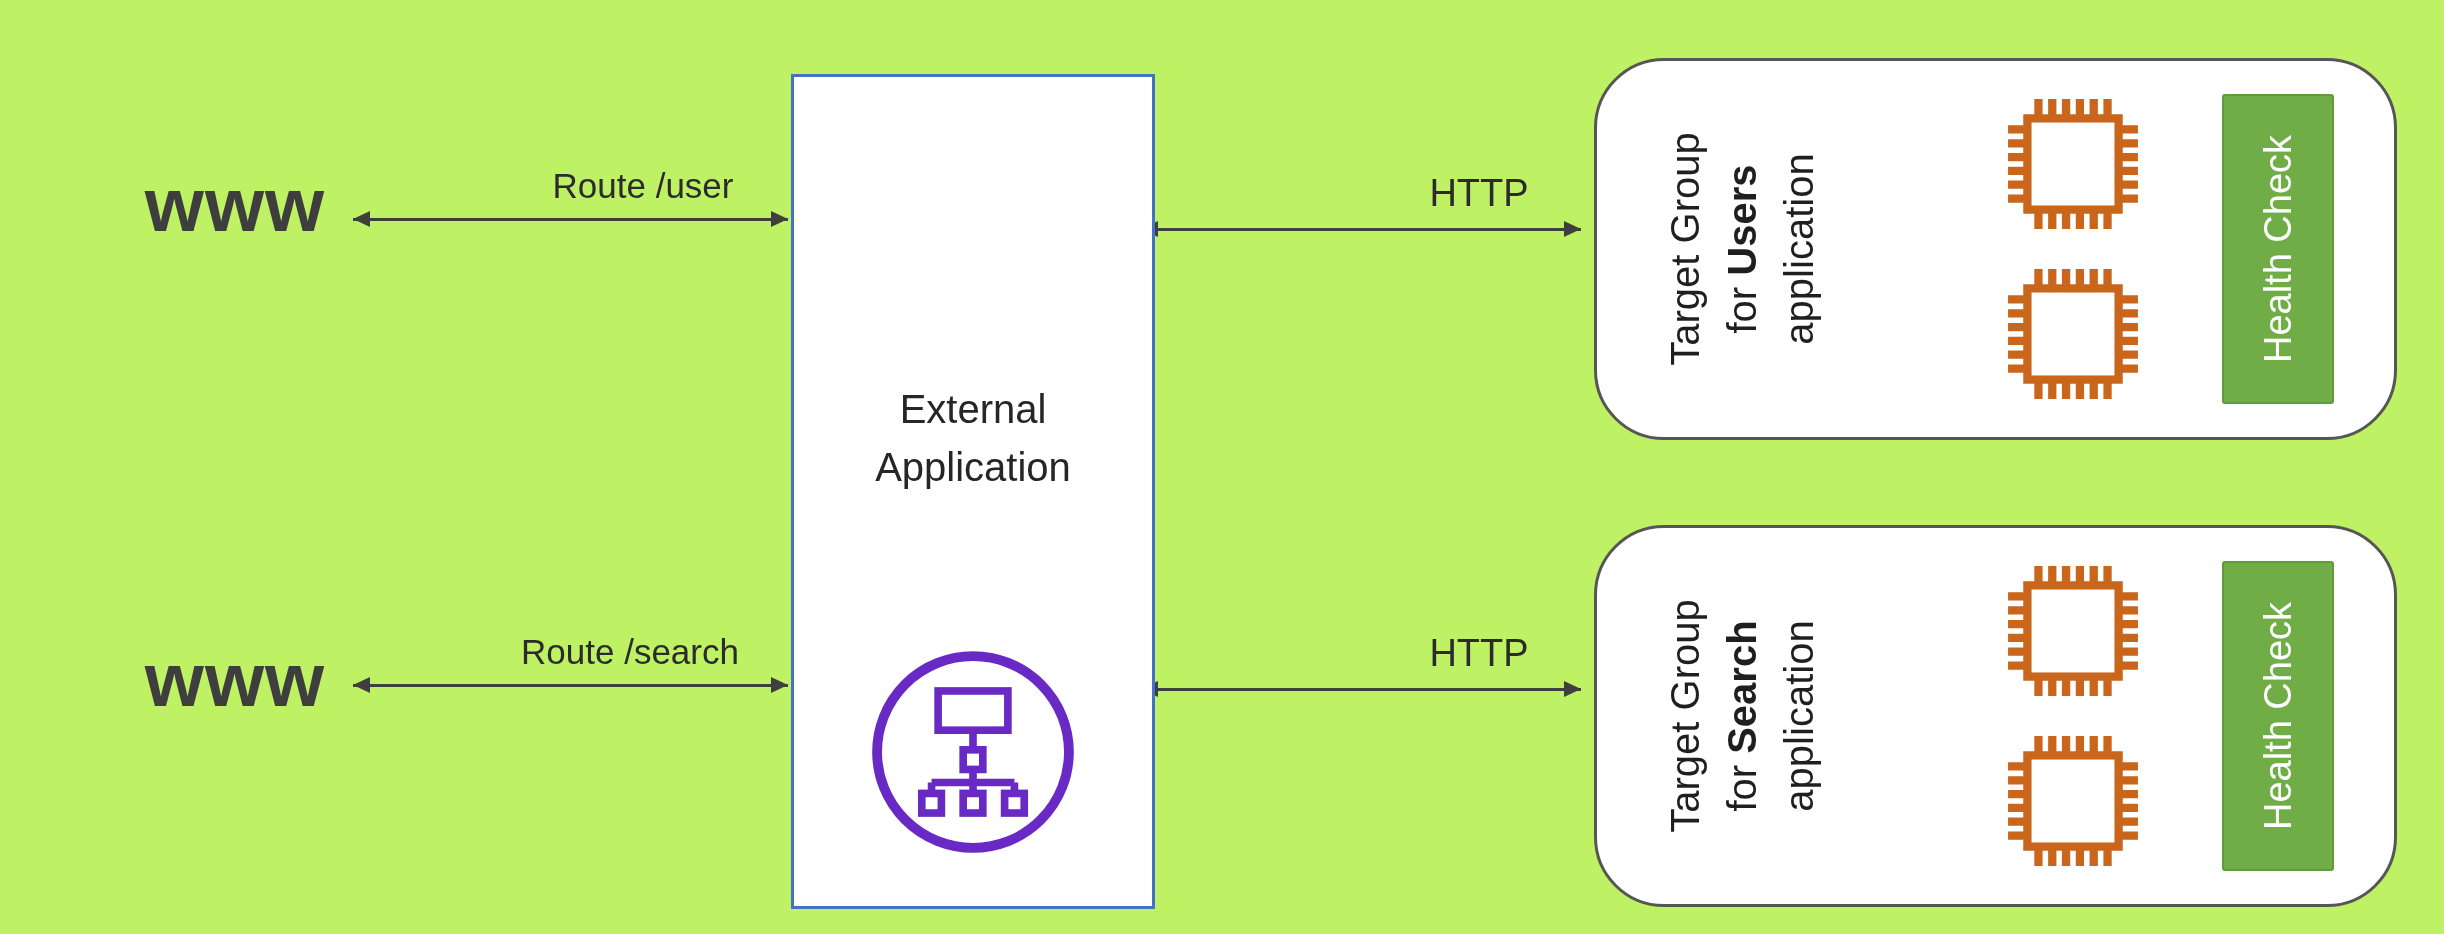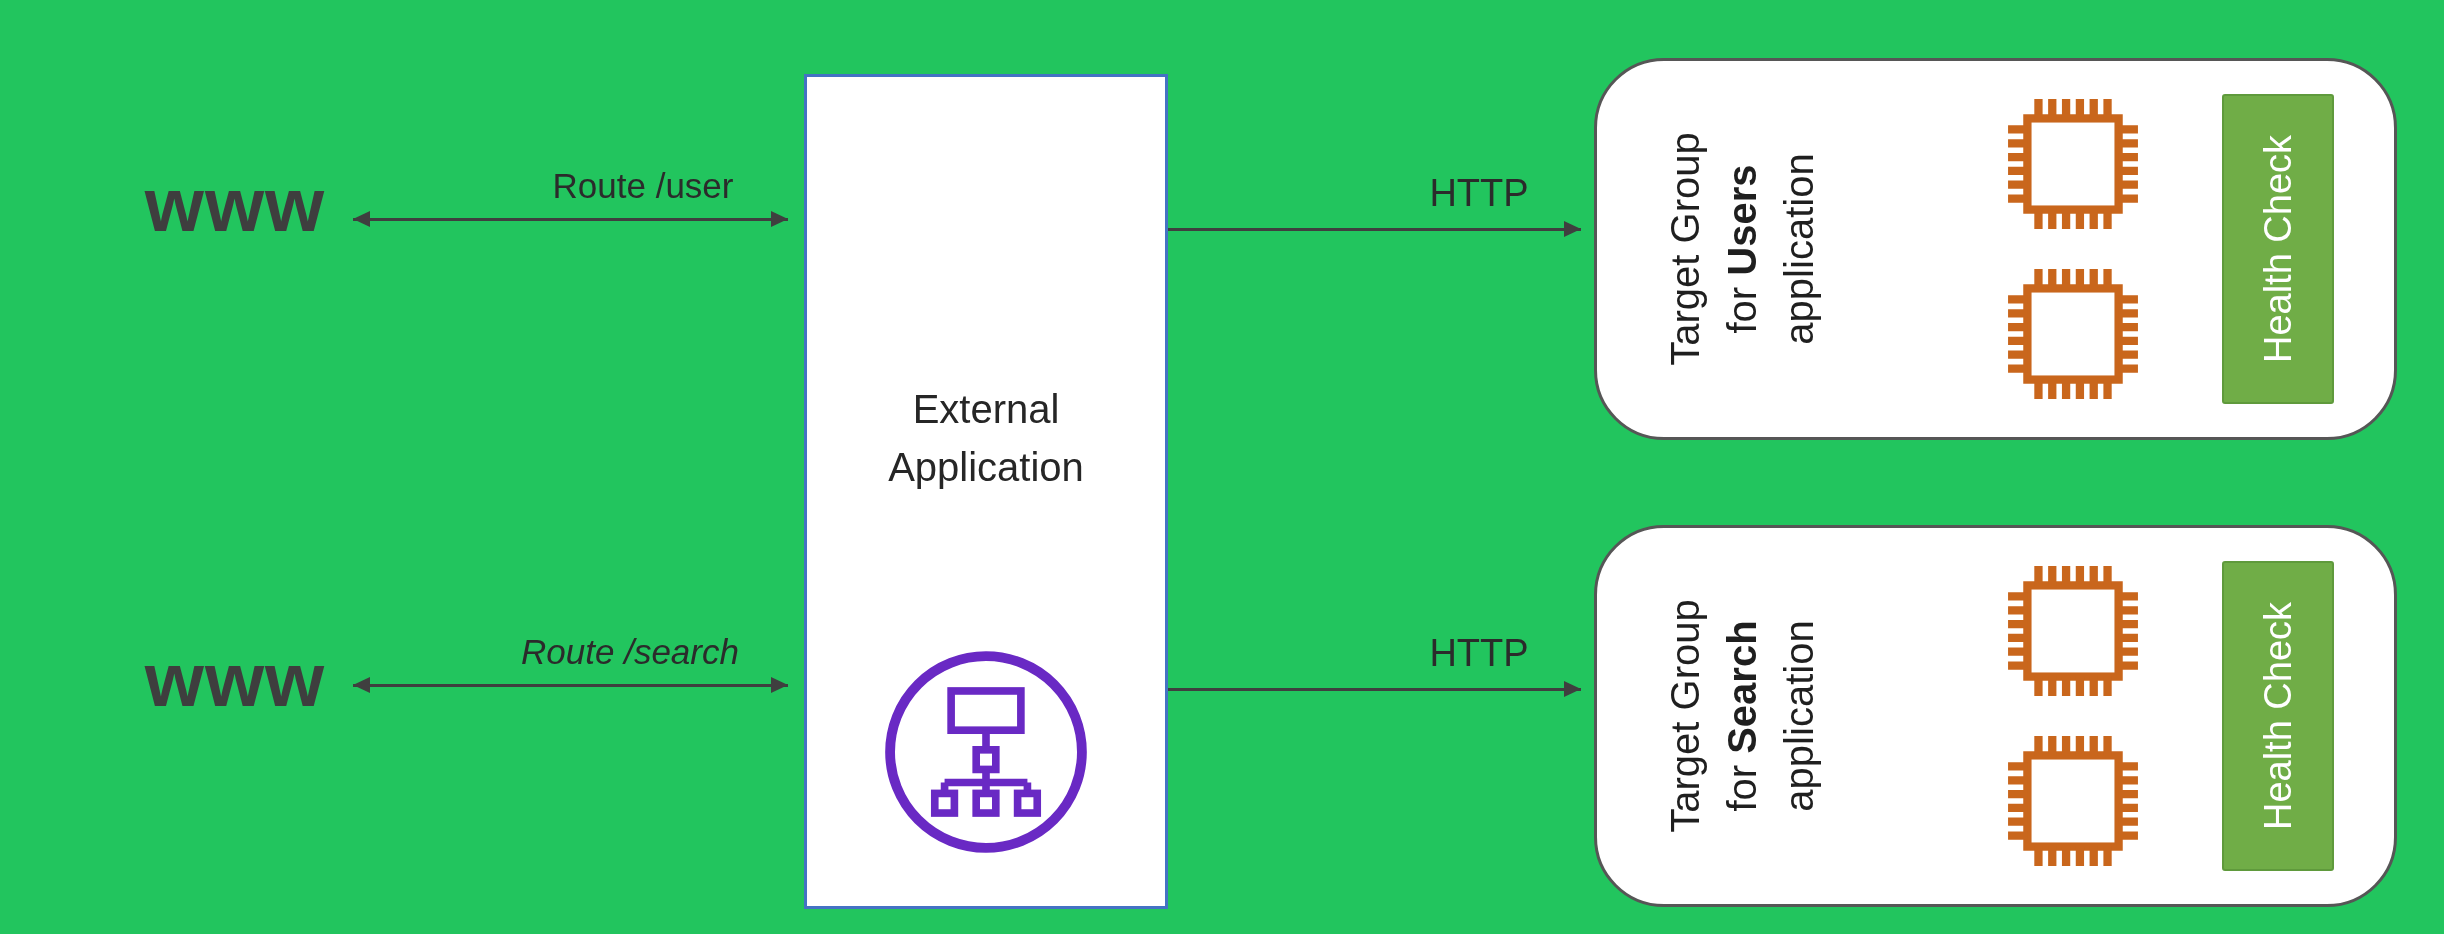--- a/index.html
+++ b/index.html
@@ -1,17 +1,17 @@
 <!DOCTYPE html>
 <html><head>
 <meta charset="utf-8">
 <style>
   * { margin:0; padding:0; box-sizing:border-box; }
   body { font-family:"Liberation Sans", sans-serif; background:#ffffff; }
-  .canvas { position:relative; width:2444px; height:934px; background:#22c55e; overflow:hidden; }
+  .canvas { position:relative; width:2444px; height:934px; background:#bef264; overflow:hidden; }
 
   
   .www { position:absolute; width:320px; text-align:center; font-weight:bold;
          font-size:76px; color:#3e3e3e; letter-spacing:1px; line-height:94px; }
   #www-1 { left:75px; top:158px; }
   #www-2 { left:75px; top:633px; }
 
   
   .arrow { position:absolute; height:3px; background:#3f3f3f; }
   .arrow::before, .arrow::after { content:""; position:absolute; top:-7px; width:0; height:0;
@@ -19,27 +19,27 @@
   .arrow::before { left:0; border-right:17px solid #3f3f3f; }
   .arrow::after  { right:0; border-left:17px solid #3f3f3f; }
   #arrow-user   { left:353px; top:218px; width:435px; }
   #arrow-search { left:353px; top:684px; width:435px; }
   #arrow-http-1 { left:1141px; top:228px; width:440px; }
   #arrow-http-2 { left:1141px; top:688px; width:440px; }
 
   
   .edge-label { position:absolute; font-size:35px; color:#2b2b2b; text-align:center; }
   #label-route-user   { left:488px; top:166px; width:310px; }
-  #label-route-search { left:470px; top:632px; width:320px;font-style:italic; }
+  #label-route-search { left:470px; top:632px; width:320px; }
   #label-http-1 { left:1379px; top:172px; width:200px; font-size:38px; }
   #label-http-2 { left:1379px; top:632px; width:200px; font-size:38px; }
 
   
   #lb-box { position:absolute; left:791px; top:74px; width:364px; height:835px;
-            background:#ffffff; border:3px solid #4472C4;margin-left:13px; }
+            background:#ffffff; border:3px solid #4472C4; }
   .lb-title { position:absolute; top:303px; left:0; width:100%; text-align:center;
               font-size:40px; line-height:58px; color:#262626; }
   .lb-icon { position:absolute; left:50%; top:566px; transform:translateX(-50%);
              width:218px; height:218px; }
 
   
   .target-group { position:absolute; left:1594px; width:803px; height:382px; background:#ffffff;
                   border:3px solid #565656; border-radius:70px; display:flex; align-items:center;
                   padding:0 60px 0 40px; }
   #tg-1 { top:58px; }

